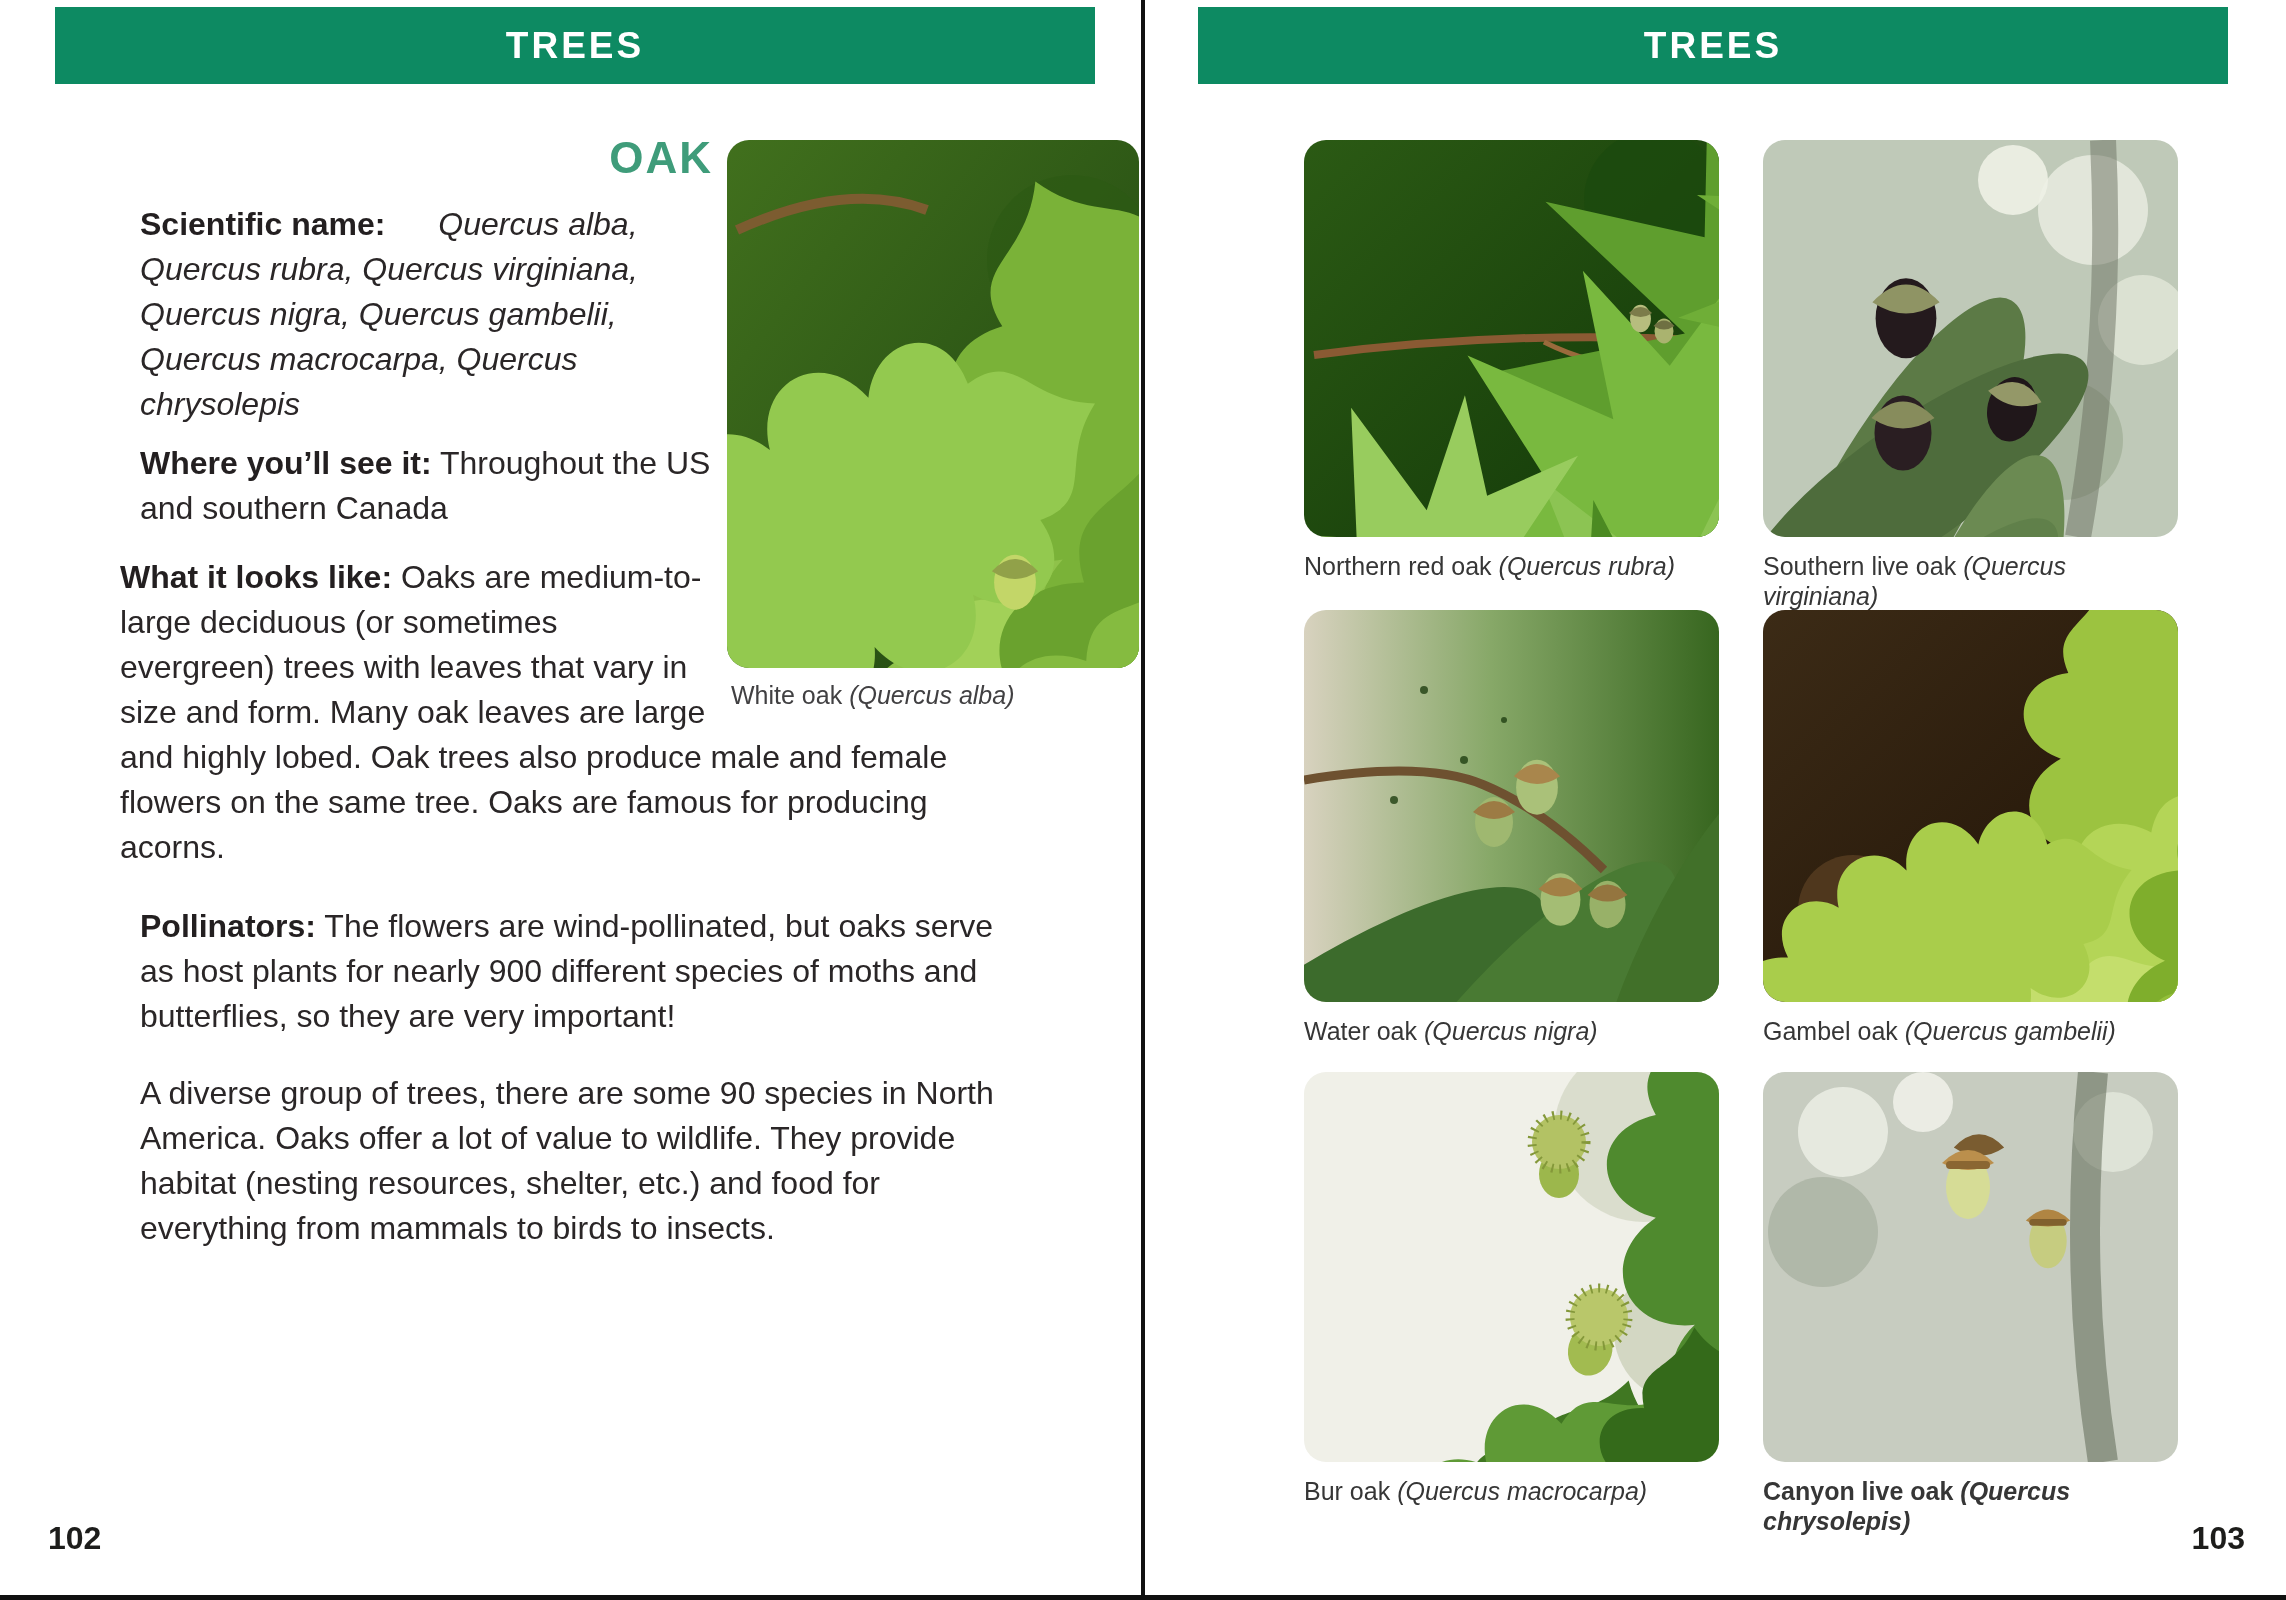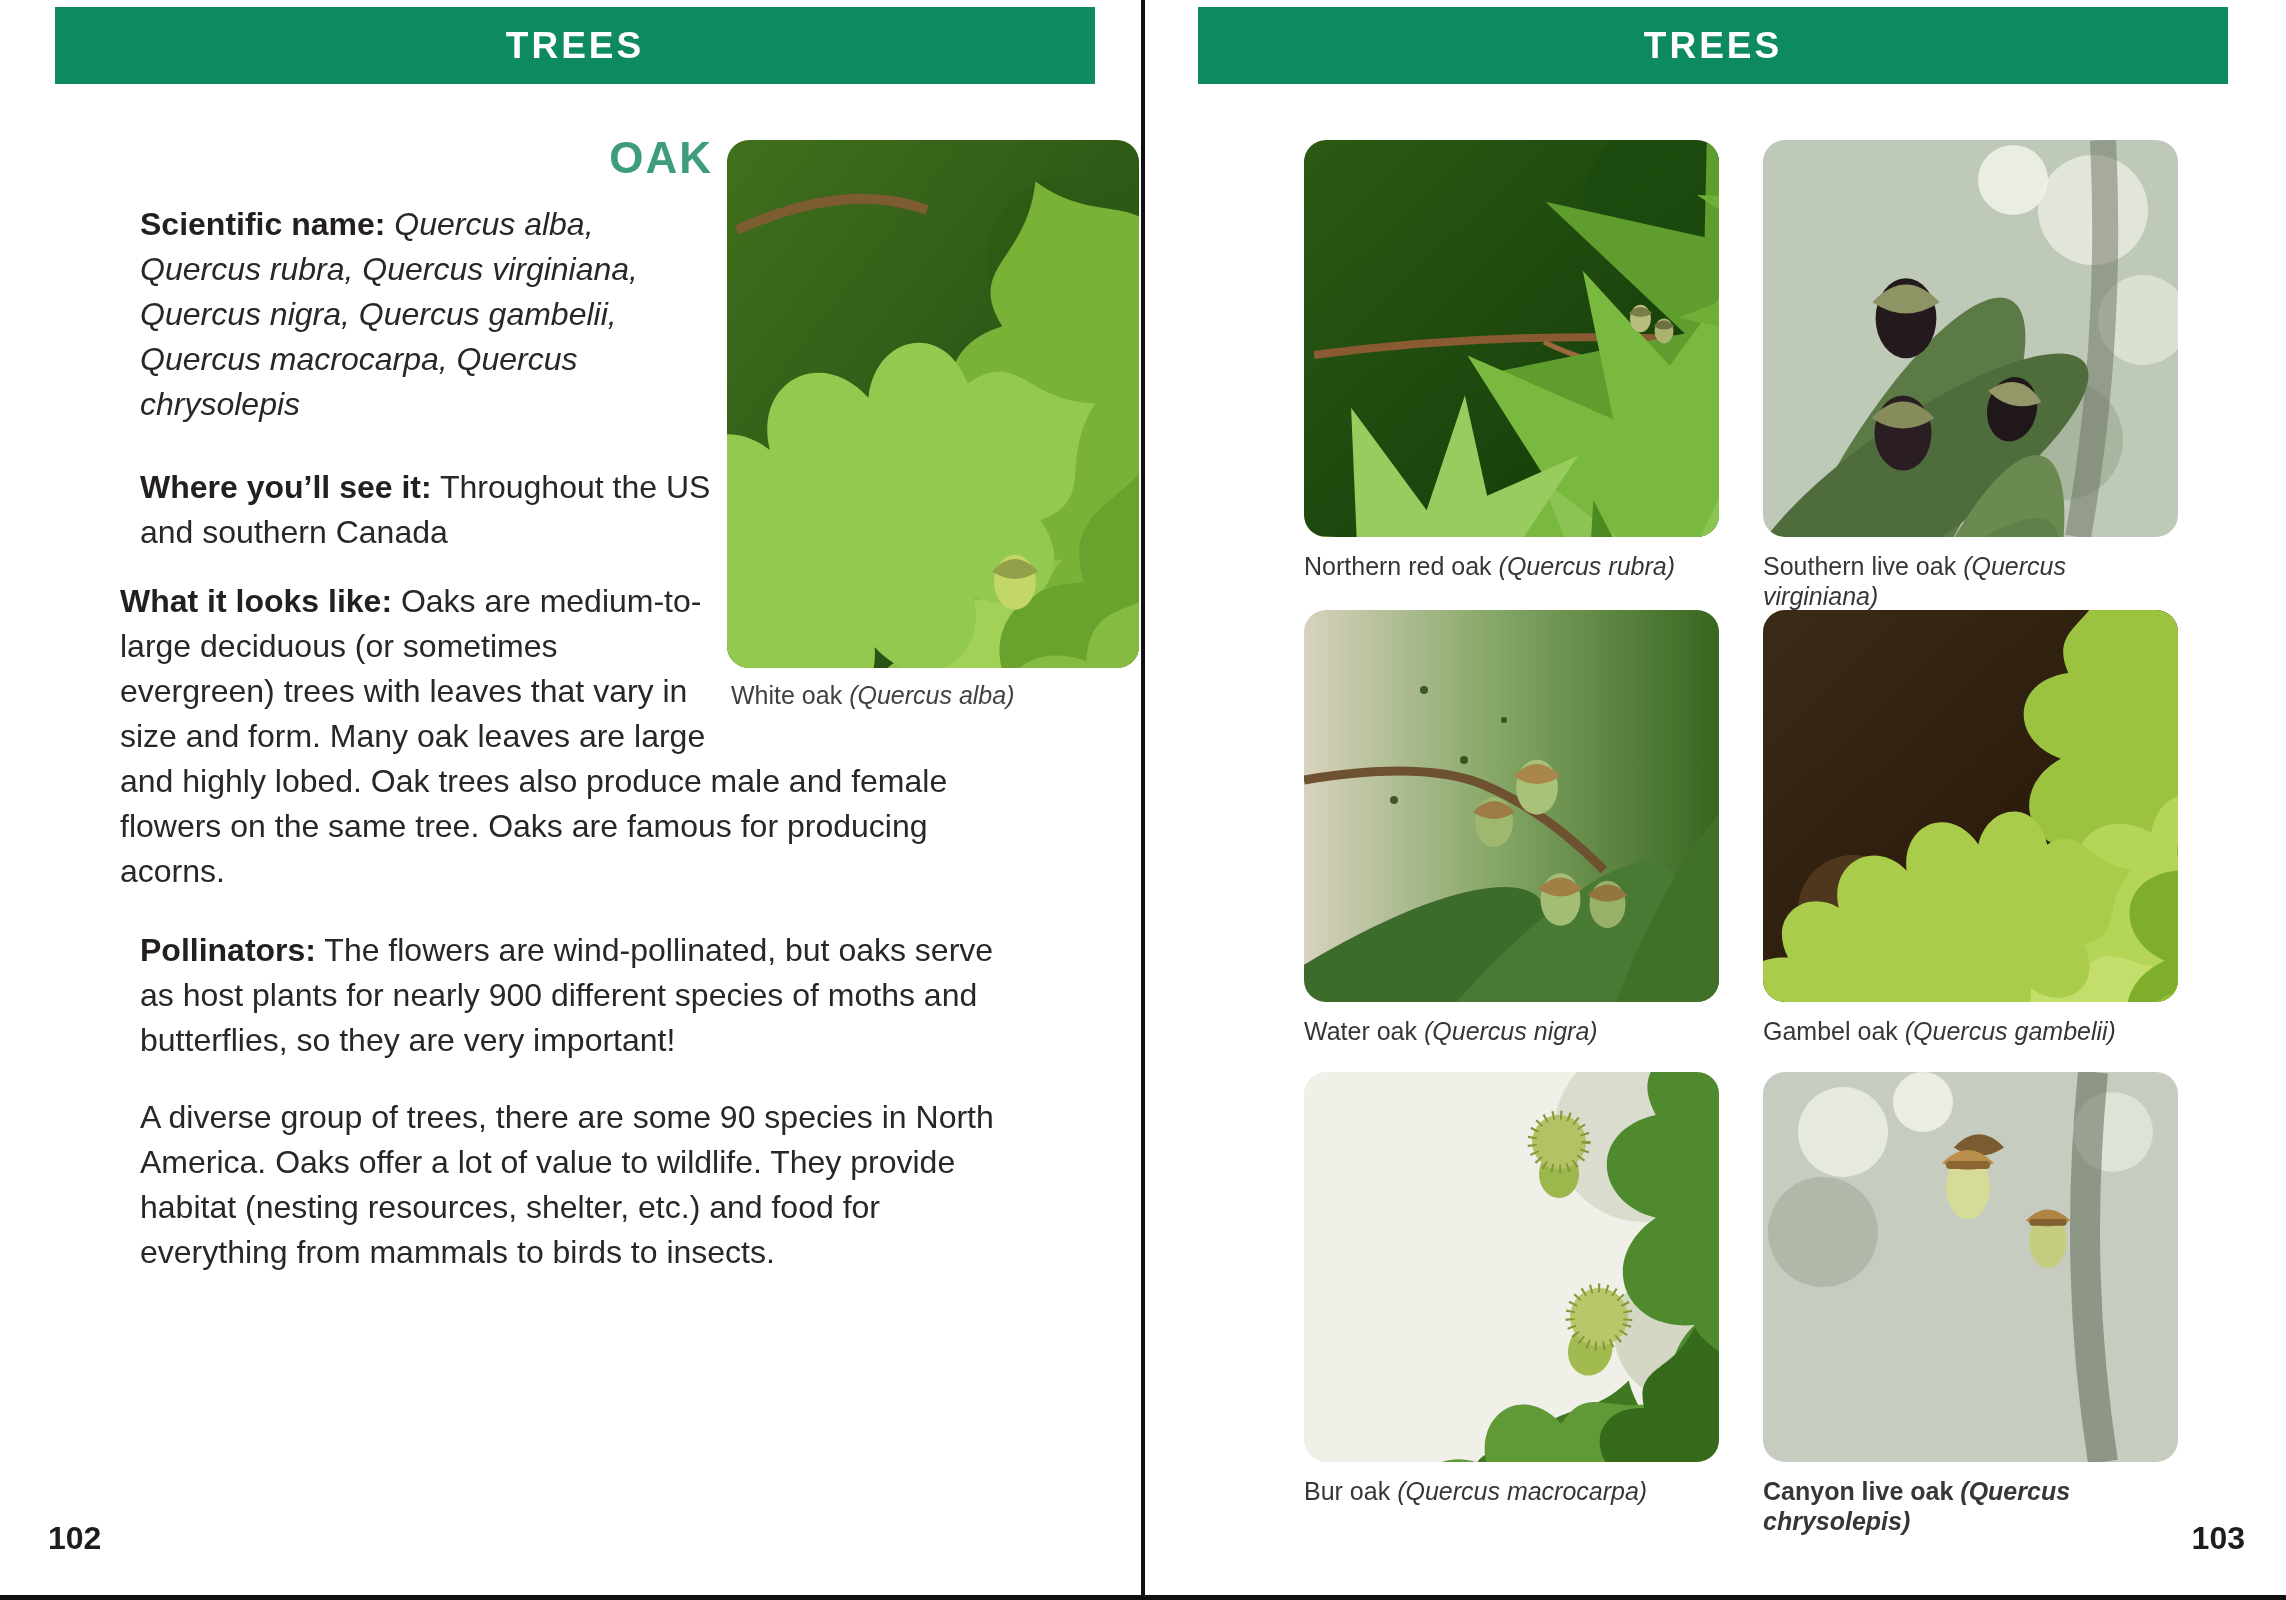--- a/index.html
+++ b/index.html
@@ -21,23 +21,23 @@
 
   
   .content{position:absolute;left:112px;top:84px;width:1027px;}
   .photo-float{float:right;width:412px;margin:56px 0 12px 14px;}
   .photo{border-radius:22px;overflow:hidden;display:block;line-height:0;}
   .photo svg{display:block;}
   h2.title{margin:50px 0 0 0;font-size:44px;line-height:48px;font-weight:700;
     color:#3f9c7a;letter-spacing:2px;text-align:right;}
   .para{margin:24px 0 0 28px;width:880px;font-size:32px;line-height:45px;font-weight:400;}
   .para b{font-weight:700;color:#231f20;}
-  .para .sci{font-style:italic;}
+  .para .sci{font-style:italic;margin-left:44px;}
   .para-scientific{margin-top:20px;}
-  .para-where{margin-top:38px;}
+  .para-where{margin-top:14px;}
   .para-looks{margin-top:24px;margin-left:8px;}
   .para-pollinators{margin-top:34px;}
   .para-closing{margin-top:32px;}
   .caption{margin-top:12px;padding-left:4px;font-size:25px;line-height:30px;color:#414042;}
   .caption i, figcaption i{font-style:italic;text-align:right;}
   .pagenum{position:absolute;font-size:32px;font-weight:700;color:#1d1d1b;}
   .page-left .pagenum{left:48px;top:1520px;}
   .page-right .pagenum{right:41px;top:1520px;text-align:right;}
 
   

